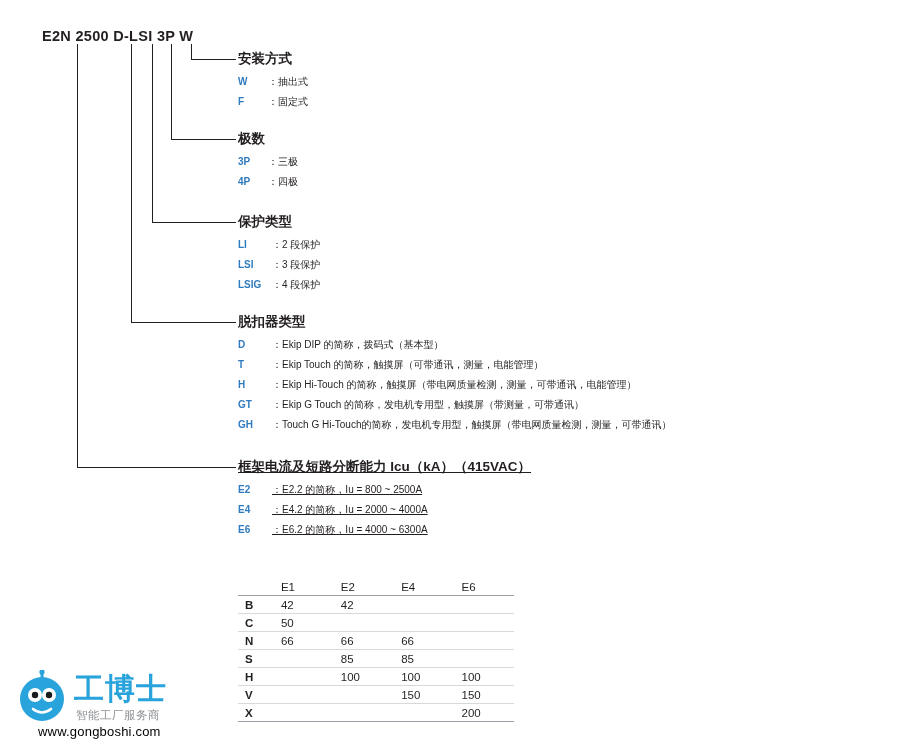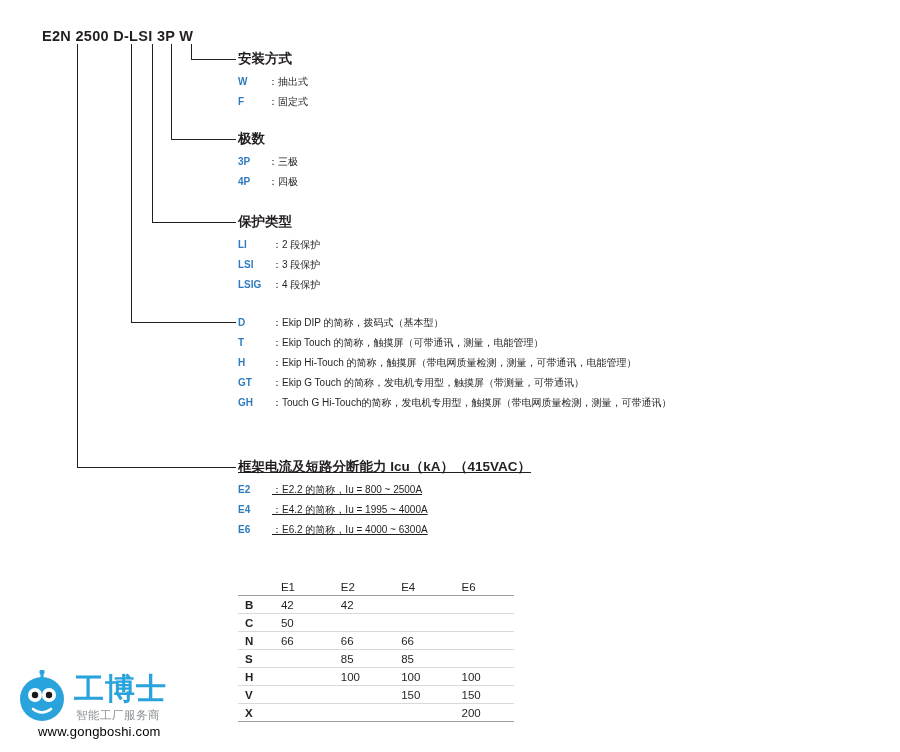--- a/index.html
+++ b/index.html
@@ -209,20 +209,21 @@
     </div>
     <div class="rowline">
       <span class="code code-pad">LSI</span><span>：3 段保护</span>
     </div>
     <div class="rowline">
       <span class="code code-pad">LSIG</span><span>：4 段保护</span>
     </div>
   </div>
 
   <div class="section" style="left:238px; top:313px;">
+    <div class="sec-title">脱扣器类型</div>
     <div class="rowline">
       <span class="code code-pad">D</span><span>：Ekip DIP 的简称，拨码式（基本型）</span>
     </div>
     <div class="rowline">
       <span class="code code-pad">T</span><span>：Ekip Touch 的简称，触摸屏（可带通讯，测量，电能管理）</span>
     </div>
     <div class="rowline">
       <span class="code code-pad">H</span><span>：Ekip Hi-Touch 的简称，触摸屏（带电网质量检测，测量，可带通讯，电能管理）</span>
     </div>
     <div class="rowline">
@@ -232,21 +233,21 @@
       <span class="code code-pad">GH</span><span>：Touch G Hi-Touch的简称，发电机专用型，触摸屏（带电网质量检测，测量，可带通讯）</span>
     </div>
   </div>
 
   <div class="section" style="left:238px; top:458px;text-decoration:underline;">
     <div class="sec-title">框架电流及短路分断能力 Icu（kA）（415VAC）</div>
     <div class="rowline">
       <span class="code code-pad">E2</span><span>：E2.2 的简称，Iu = 800 ~ 2500A</span>
     </div>
     <div class="rowline">
-      <span class="code code-pad">E4</span><span>：E4.2 的简称，Iu = 1995 ~ 4000A</span>
+      <span class="code code-pad">E4</span><span>：E4.2 的简称，Iu = 2000 ~ 4000A</span>
     </div>
     <div class="rowline">
       <span class="code code-pad">E6</span><span>：E6.2 的简称，Iu = 4000 ~ 6300A</span>
     </div>
   </div>
 
   <div class="table-wrap">
     <table class="ratings">
       <thead>
         <tr>

